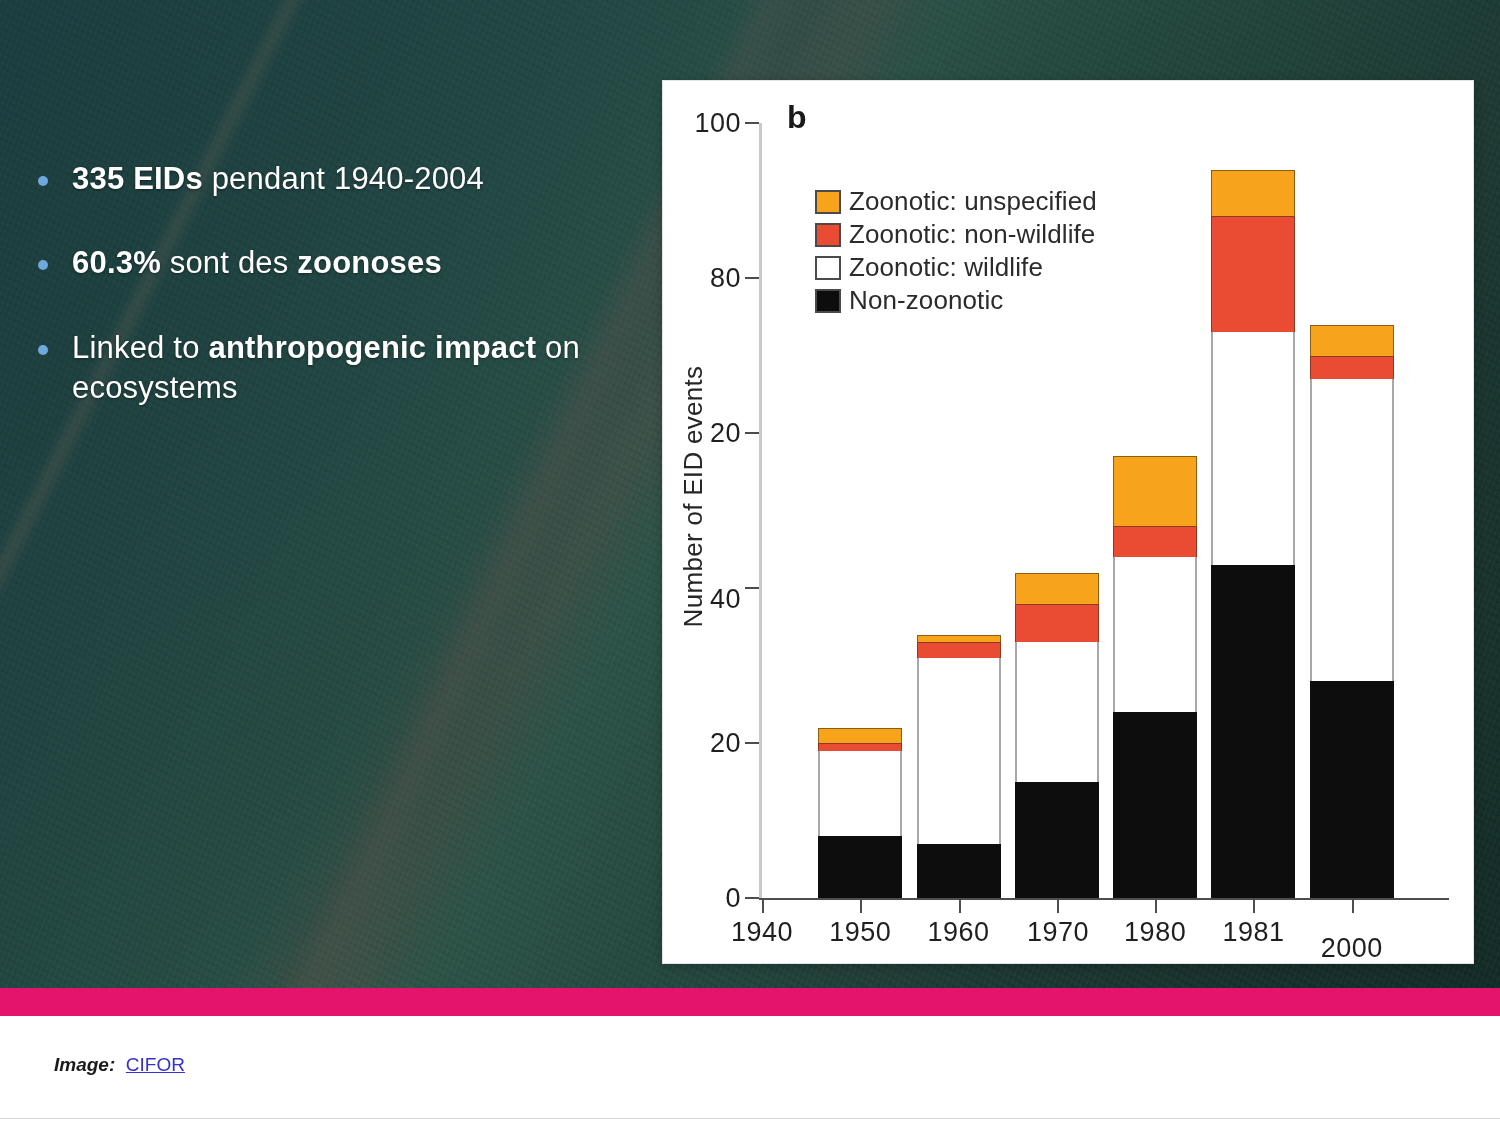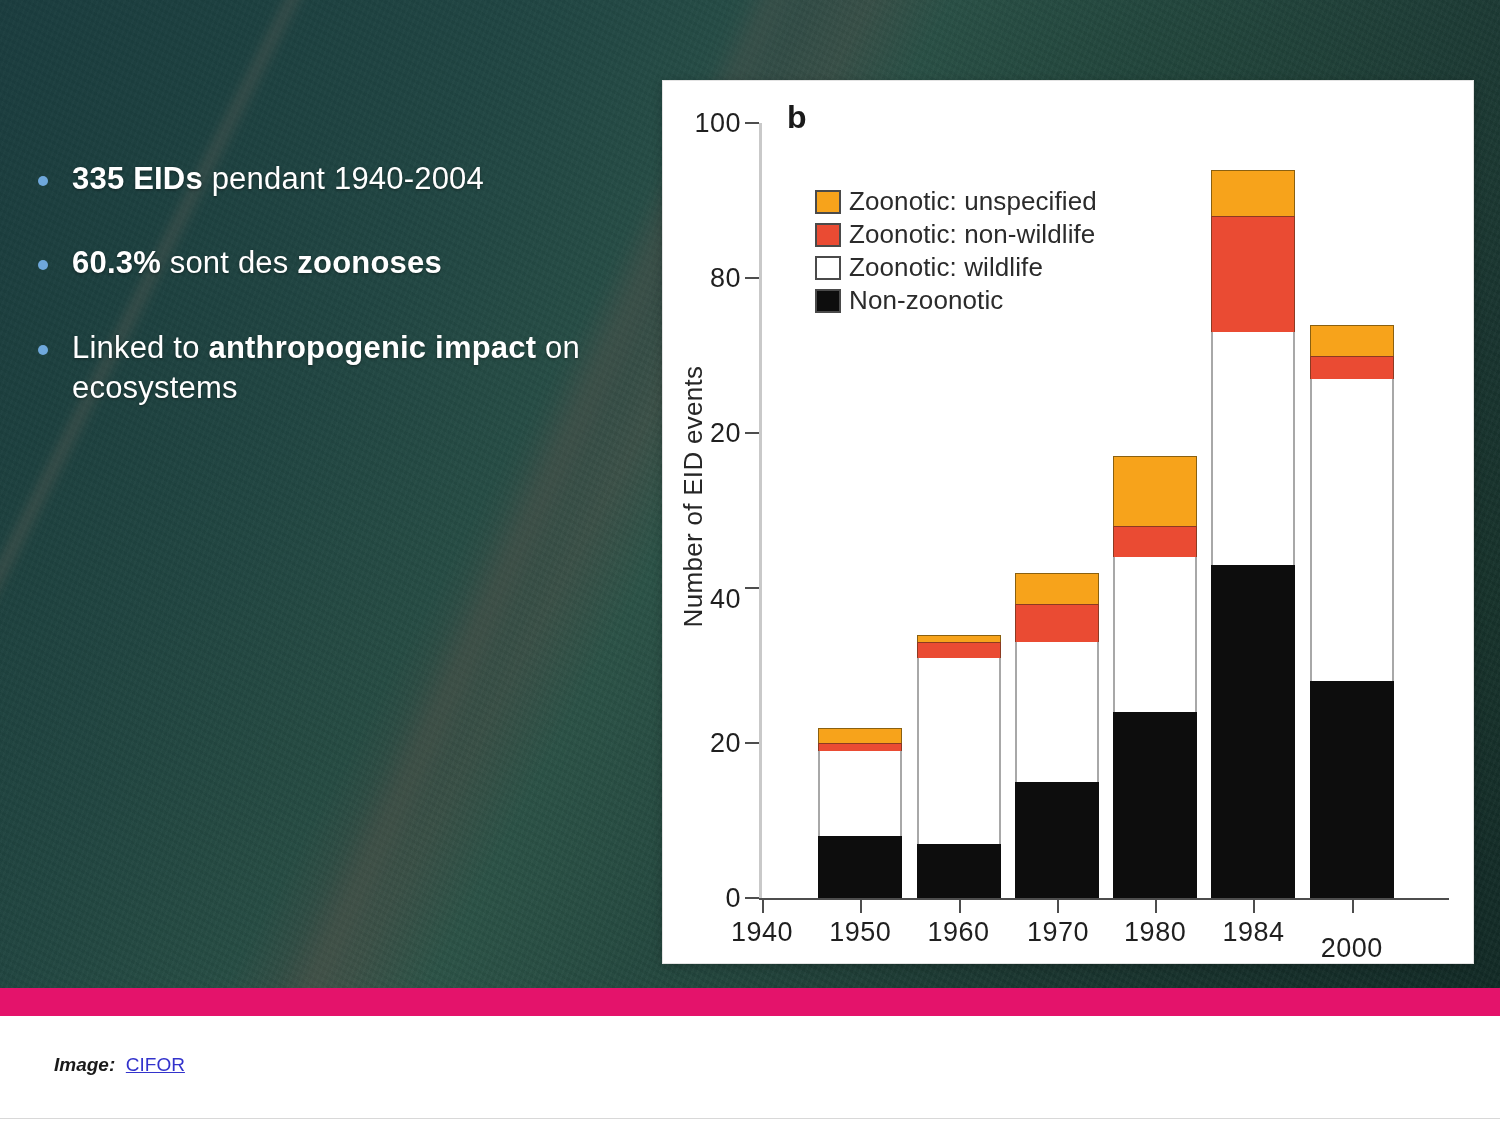--- a/index.html
+++ b/index.html
@@ -303,21 +303,21 @@
             <div class="x-tick" style="left: 393.143px;"></div>
             <div class="x-tick" style="left: 491.429px;"></div>
             <div class="x-tick" style="left: 589.714px;"></div>
           </div>
         <div class="x-labels" id="x-labels">
             <div class="x-label" style="left: 99px;">1940</div>
             <div class="x-label" style="left: 197.286px;">1950</div>
             <div class="x-label" style="left: 295.571px;">1960</div>
             <div class="x-label" style="left: 395px;">1970</div>
             <div class="x-label" style="left: 492.143px;">1980</div>
-            <div class="x-label" style="left: 590.429px;">1984</div>
+            <div class="x-label" style="left: 590.429px;">1981</div>
             <div class="x-label" style="left: 688.714px; margin-top: 16px;">2000</div>
           </div>
 
         <div class="legend" id="legend">
             <div class="legend-row">
               <span class="legend-swatch" style="background: rgb(247, 163, 27);"></span>
               <span class="legend-label">Zoonotic: unspecified</span>
             </div>
             <div class="legend-row">
               <span class="legend-swatch" style="background: rgb(234, 75, 51);"></span>

